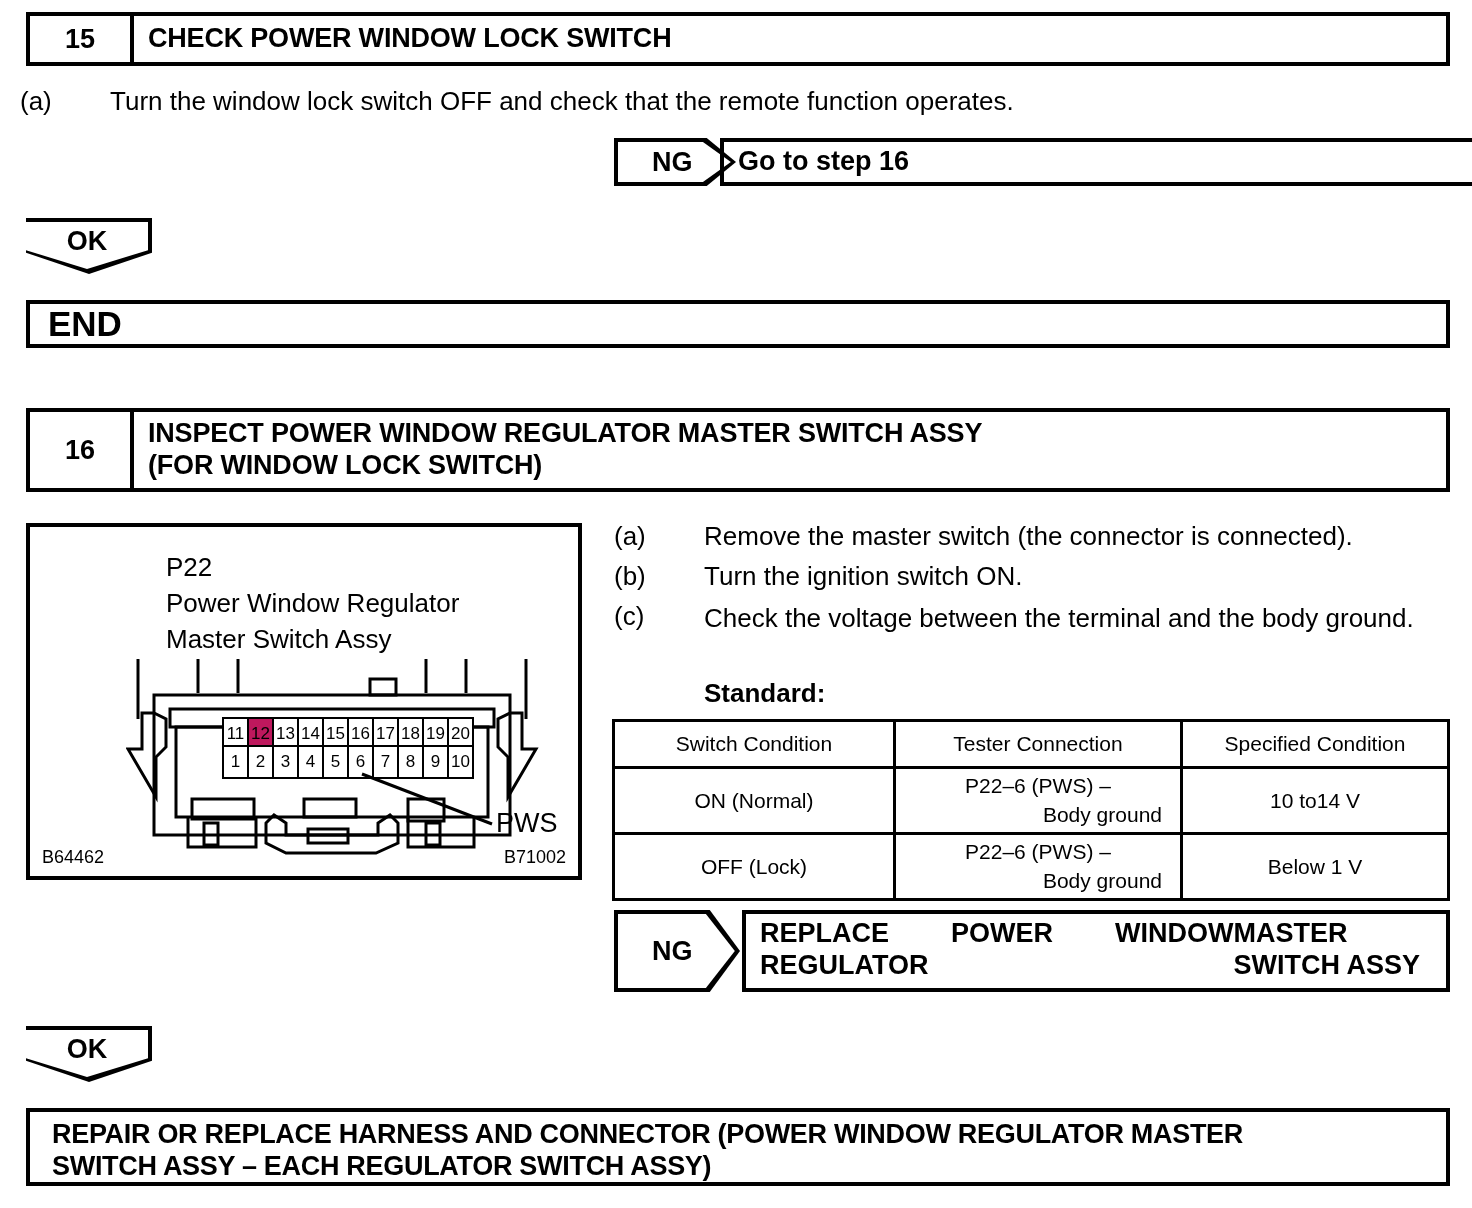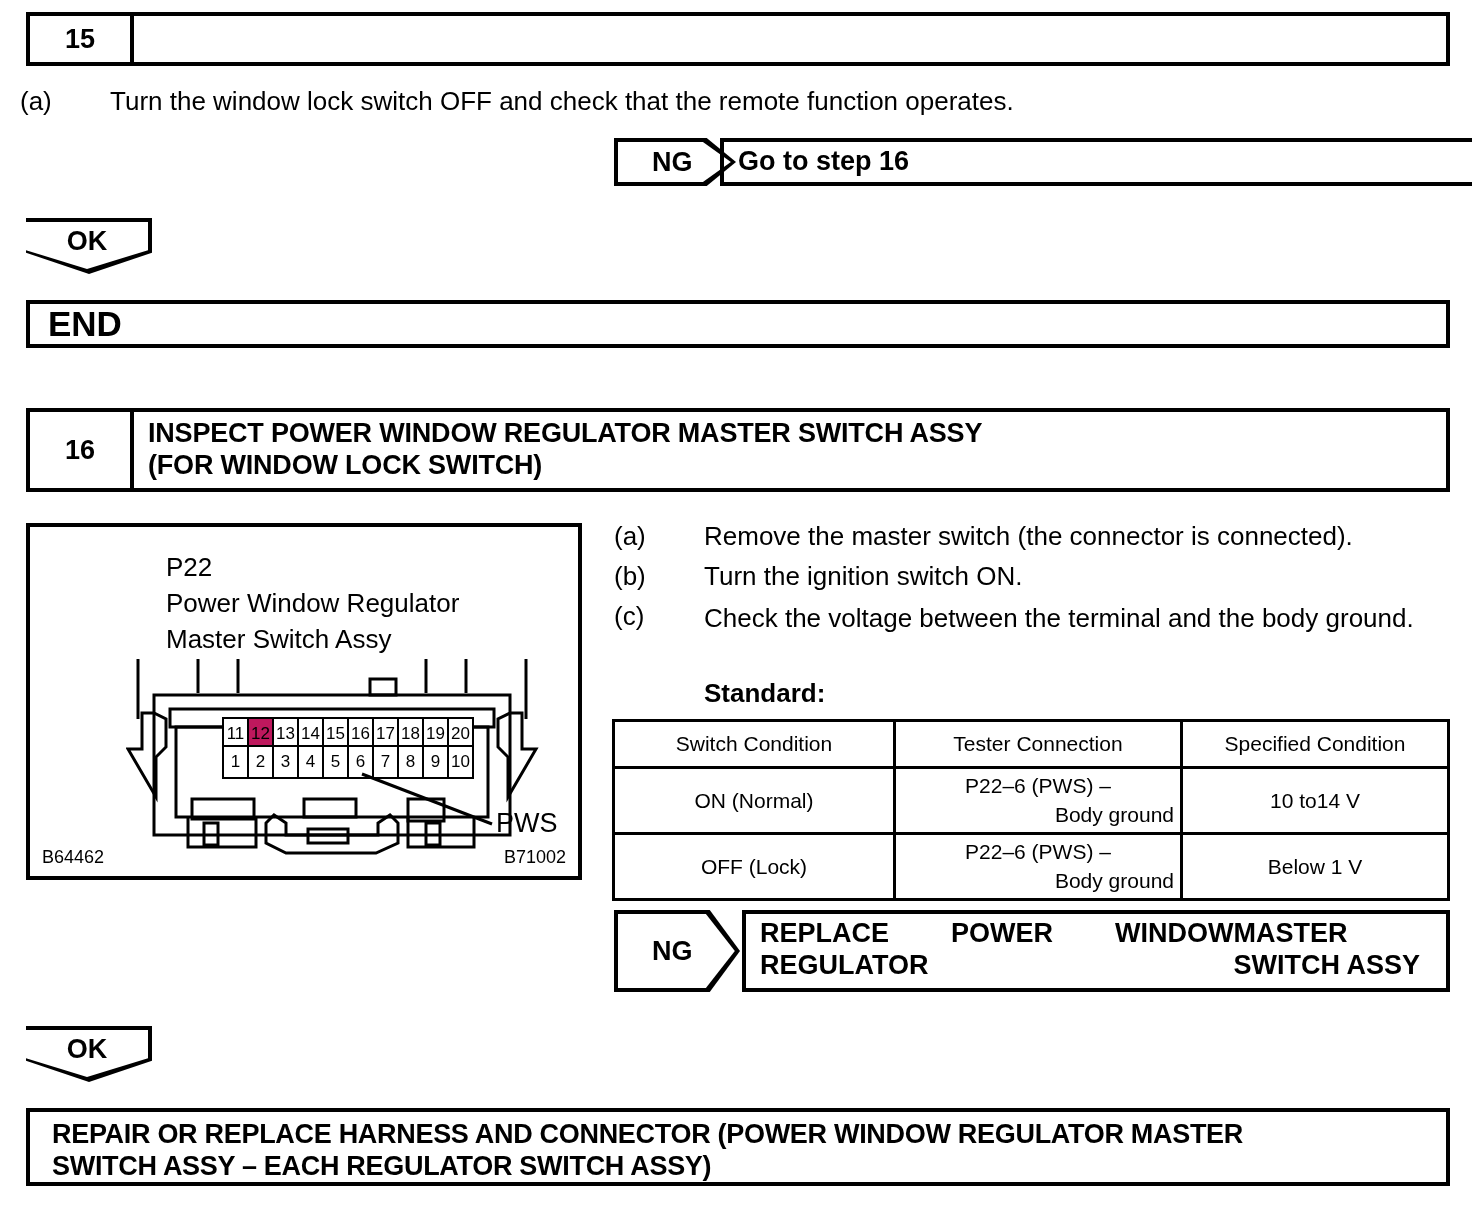--- a/index.html
+++ b/index.html
@@ -166,31 +166,32 @@
     vertical-align: middle;
     padding: 0;
   }
   table.std th { height: 44px; }
   table.std td { height: 63px; }
   td.tester {
     text-align: left;
     padding-left: 12px;
     line-height: 1.35;
   }
-  td.tester .second { display: block; text-align: right; padding-right: 6px; }
+  td.tester .second { display: block; text-align: right; padding-right: 18px; }
   .std-label {
     font-weight: bold;
     font-size: 26px;
   }
 </style>
 </head>
 <body>
 
 <div class="abs step-header" style="left:26px; top:12px; width:1424px; height:54px;">
   <div class="step-num">15</div>
+  <div class="step-title">CHECK POWER WINDOW LOCK SWITCH</div>
 </div>
 
 <div class="abs proc-line" style="left:20px; top:86px; width:1300px;">
   <span class="proc-label">(a)</span>
   <span class="proc-text">Turn the window lock switch OFF and check that the remote function operates.</span>
 </div>
 
 <div class="abs ng-tag" style="left:614px; top:138px; width:122px; height:48px;">
   <div class="ng-tag-inner">
       <span>NG</span>

